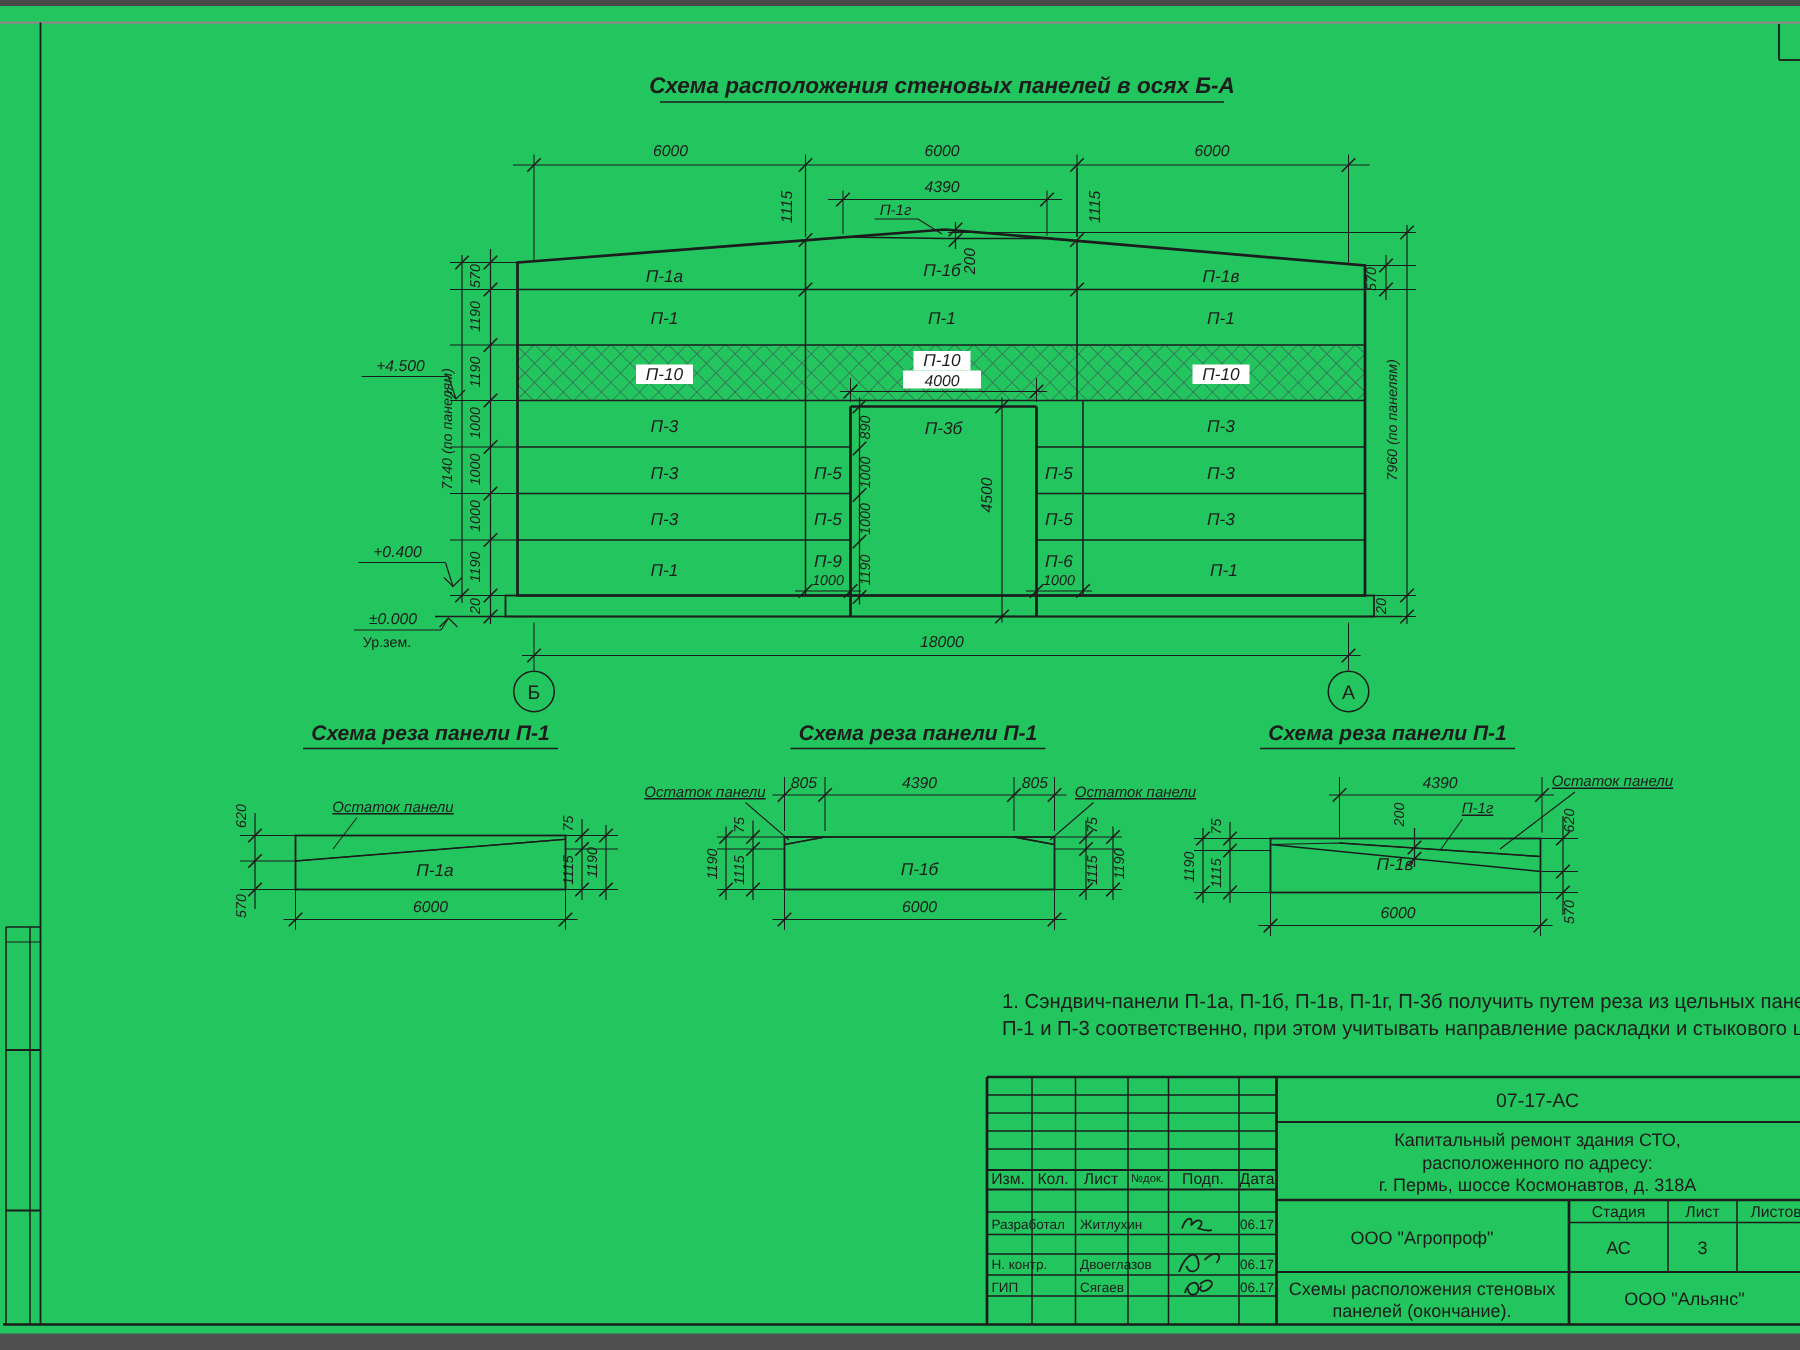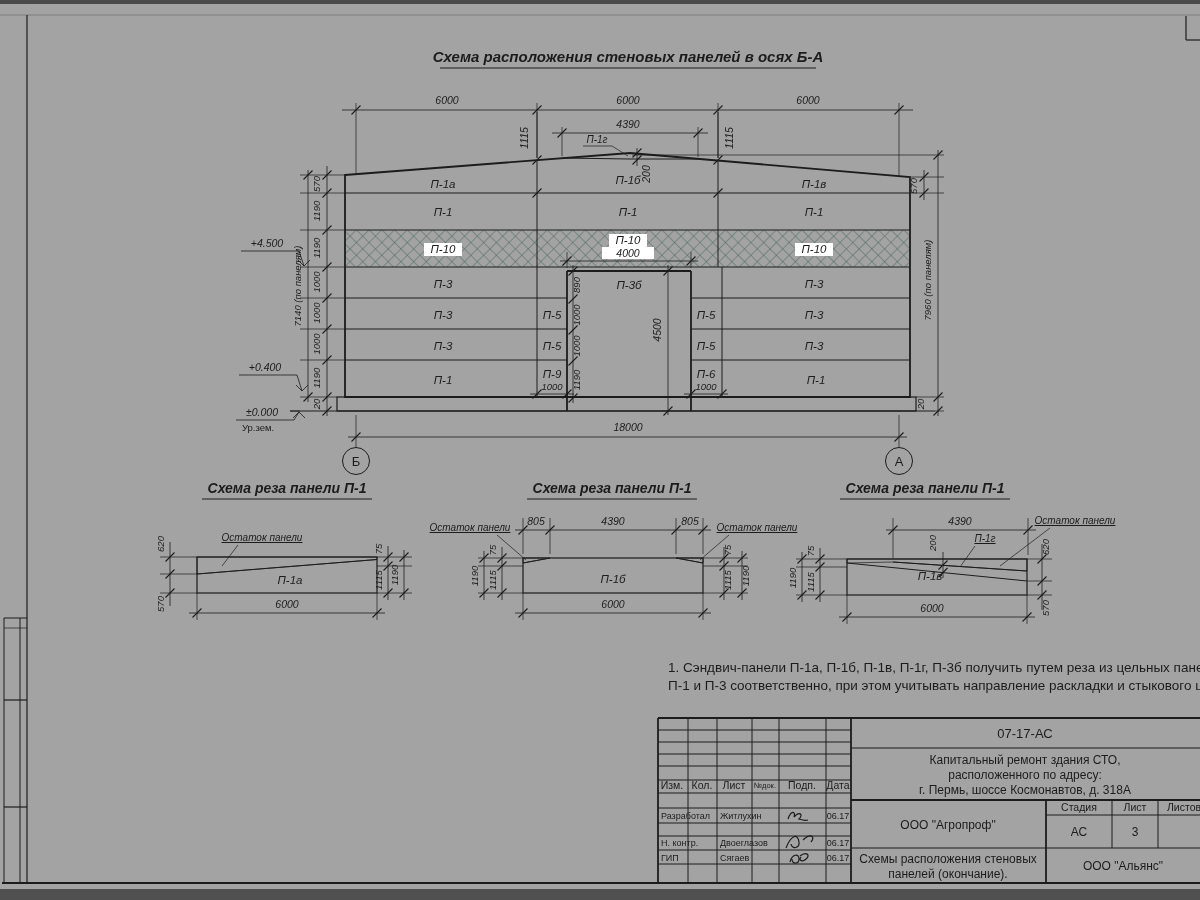--- a/index.html
+++ b/index.html
@@ -1,16 +1,16 @@
 <!DOCTYPE html>
 <html><head>
 <meta charset="utf-8">
 <style>
   html,body{margin:0;padding:0;background:#fff;}
-  #sheet{position:relative;width:1200px;height:900px;background:#a3a3a3;overflow:hidden;
+  #sheet{position:relative;width:1200px;height:900px;background:#22c55e;overflow:hidden;
          font-family:"Liberation Sans",sans-serif;}
   .strip{position:absolute;left:0;width:1200px;background:#4a4a4a;}
   svg text{fill:#1c1c1c;font-family:"Liberation Sans",sans-serif;}
   .ln{stroke:#1c1c1c;stroke-width:1;fill:none;}
   .thick{stroke:#1c1c1c;stroke-width:1.8;fill:none;}
   .med{stroke:#1c1c1c;stroke-width:1.2;fill:none;}
   .thin{stroke:#1c1c1c;stroke-width:0.7;fill:none;}
   .dim{stroke:#1c1c1c;stroke-width:0.8;fill:none;}
   .tk{stroke:#1c1c1c;stroke-width:1.1;}
   .gray{stroke:#8a8a8a;stroke-width:1.5;}

